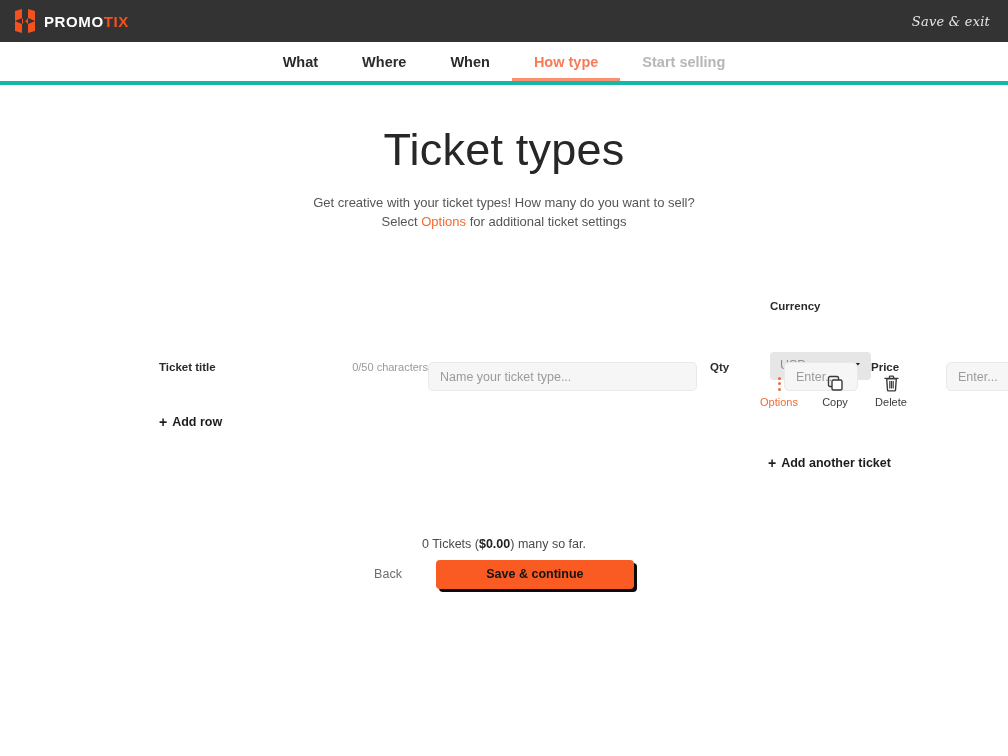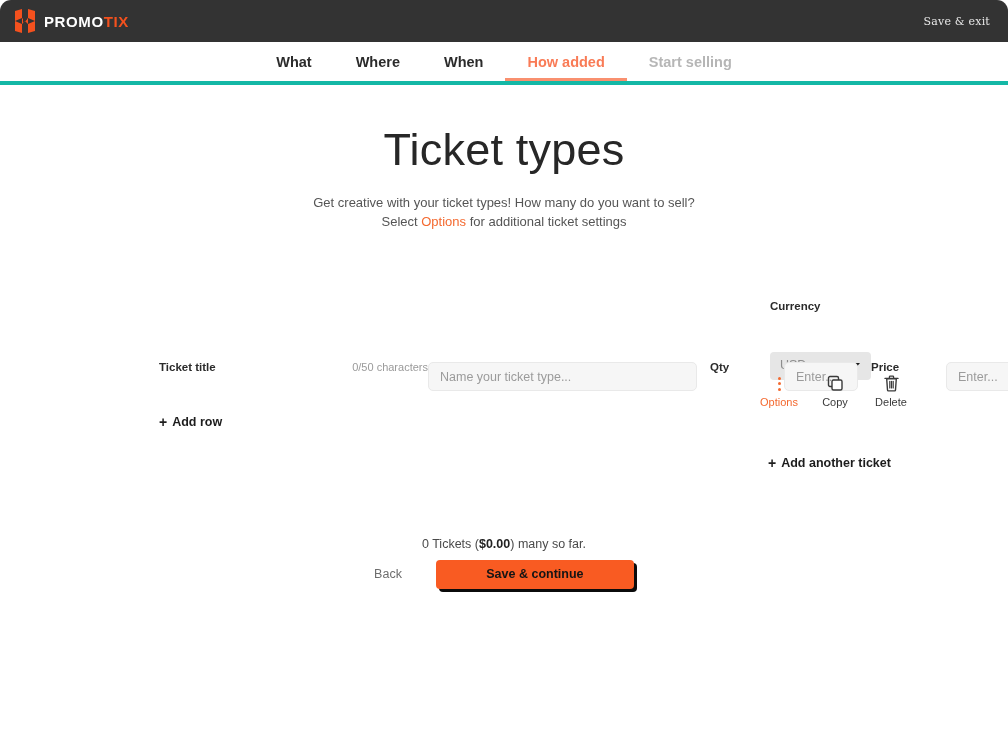--- a/index.html
+++ b/index.html
@@ -11,21 +11,20 @@
     font-family: "Liberation Sans", sans-serif;
     -webkit-font-smoothing: antialiased;
   }
 
   .page {
     position: relative;
     width: 1008px;
     height: 756px;
     background: #ffffff;
     overflow: hidden;
-    border-radius: 11px;
   }
 
   
   .topbar {
     position: absolute;
     top: 0; left: 0;
     width: 1008px;
     height: 42px;
     background: #333333;
     display: flex;
@@ -53,25 +52,26 @@
     font-weight: bold;
     letter-spacing: 0.6px;
     line-height: 1;
     white-space: nowrap;
   }
   .brand-text .w { color: #ffffff; }
   .brand-text .o { color: #F4511E; }
 
   .save-exit {
     font-family: "DejaVu Serif", serif;
-    font-size: 11px;
+    font-size: 13px;
     color: #e8e8e8;
     letter-spacing: 0.2px;
     white-space: nowrap;
     padding-right: 4px;
+    font-style: italic;
   }
 
   
   .navbar {
     position: absolute;
     top: 42px; left: 0;
     width: 1008px;
     height: 43px;
     background: #ffffff;
     border-bottom: 4px solid #14b8a6;
@@ -364,21 +364,21 @@
       </span>
       <span class="brand-text"><span class="w">PROMO</span><span class="o">TIX</span></span>
     </div>
     <div class="save-exit">Save &amp; exit</div>
   </div>
 
   <div class="navbar">
     <div class="nav-tab">What</div>
     <div class="nav-tab">Where</div>
     <div class="nav-tab">When</div>
-    <div class="nav-tab active">How added</div>
+    <div class="nav-tab active">How type</div>
     <div class="nav-tab muted">Start selling</div>
   </div>
 
   <div class="hero">
     <h1 class="hero-title">Ticket types</h1>
     <div class="hero-sub">
       <div>Get creative with your ticket types! How many do you want to sell?</div>
       <div><span>Select </span><span class="accent">Options</span><span> for additional ticket settings</span></div>
     </div>
   </div>

